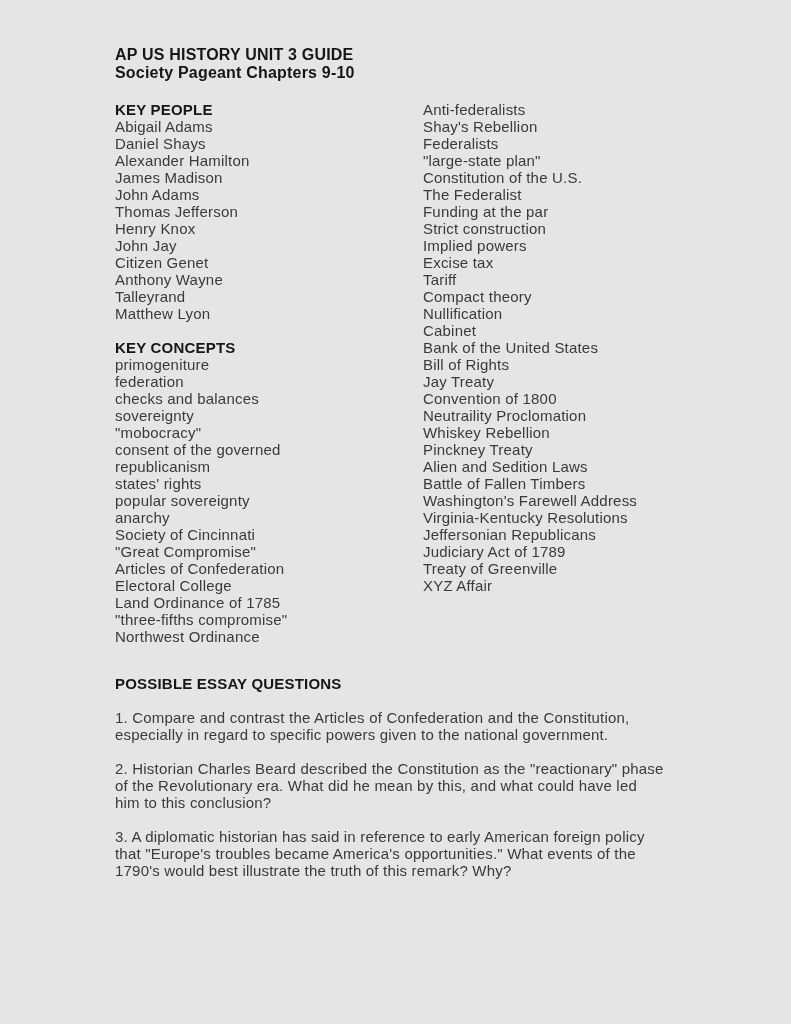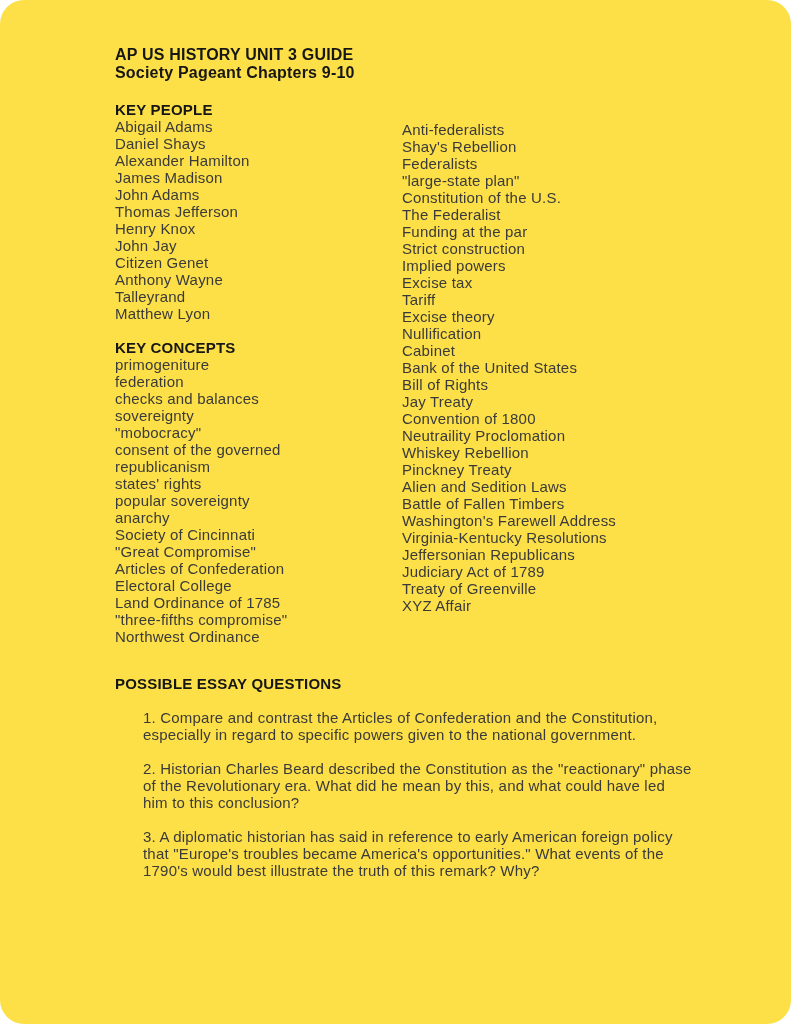--- a/index.html
+++ b/index.html
@@ -1,45 +1,44 @@
 <!DOCTYPE html>
 <html><head>
 <meta charset="utf-8">
 <style>
   html, body { margin: 0; padding: 0; background: #ffffff; }
   .page {
     position: relative;
     width: 791px;
     height: 1024px;
-    background: #fde047;
+    background: #e5e5e5;
     font-family: "Liberation Sans", sans-serif;
     font-size: 15px;
     color: #3a3a3a;
     letter-spacing: 0.2px;
     overflow: hidden;
-    border-radius: 24px;
   }
   .title-block {
     position: absolute;
     left: 115px;
     top: 46px;
     font-size: 16px;
     font-weight: bold;
     color: #161616;
     line-height: 18px;
   }
   .col-left  { position: absolute; left: 115px; top: 101px; }
-  .col-right { position: absolute; left: 402px; top: 101px; margin-top: 20px; }
+  .col-right { position: absolute; left: 423px; top: 101px; }
   .essay     { position: absolute; left: 115px; top: 675px; width: 580px; }
   .line { line-height: 17px; height: 17px; white-space: pre; }
   .qline { line-height: 17px; }
   .header { font-weight: bold; color: #161616; }
   .italic { }
   .blank { height: 17px; }
-  .qblock { margin-top: 17px; margin-left: 28px; }
+  .qblock { margin-top: 17px; }
 </style>
 </head>
 <body>
 
 <div class="page">
 
   <div class="title-block">
     <div class="title-line1">AP US HISTORY UNIT 3 GUIDE</div>
     <div class="title-line2"><span>Society </span><span class="italic">Pageant</span><span> Chapters 9-10</span></div>
   </div>
@@ -89,21 +88,21 @@
         <div class="line">Shay's Rebellion</div>
         <div class="line">Federalists</div>
         <div class="line">"large-state plan"</div>
         <div class="line">Constitution of the U.S.</div>
         <div class="line italic">The Federalist</div>
         <div class="line">Funding at the par</div>
         <div class="line">Strict construction</div>
         <div class="line">Implied powers</div>
         <div class="line">Excise tax</div>
         <div class="line">Tariff</div>
-        <div class="line">Excise theory</div>
+        <div class="line">Compact theory</div>
         <div class="line">Nullification</div>
         <div class="line">Cabinet</div>
         <div class="line">Bank of the United States</div>
         <div class="line">Bill of Rights</div>
         <div class="line">Jay Treaty</div>
         <div class="line">Convention of 1800</div>
         <div class="line">Neutraility Proclomation</div>
         <div class="line">Whiskey Rebellion</div>
         <div class="line">Pinckney Treaty</div>
         <div class="line">Alien and Sedition Laws</div>

